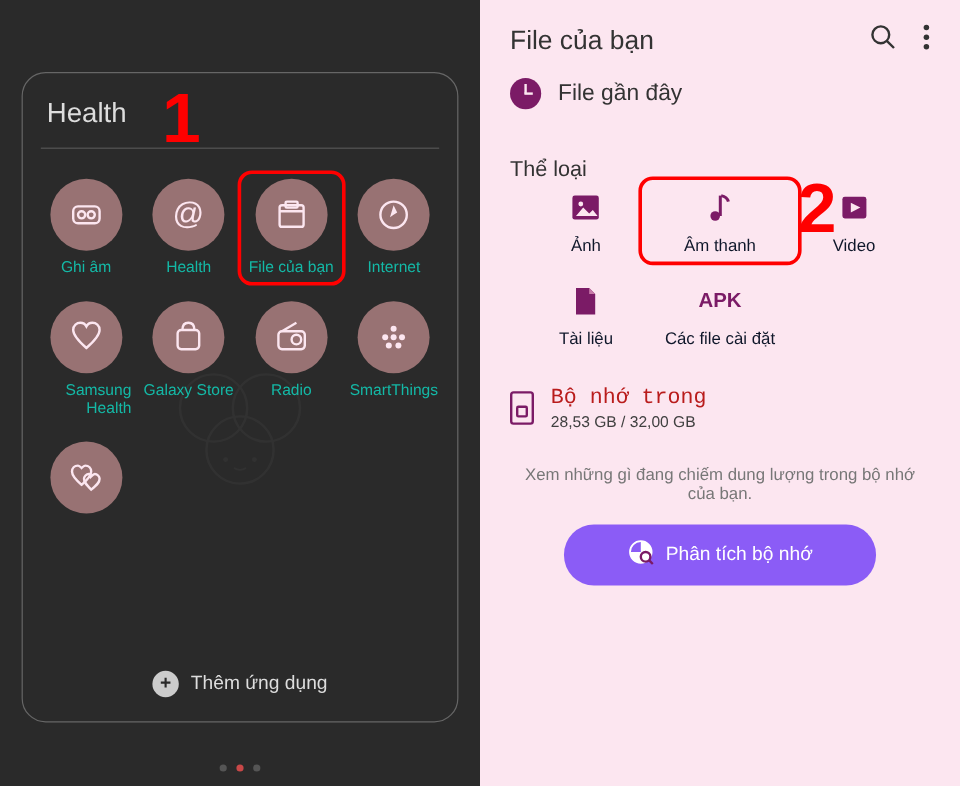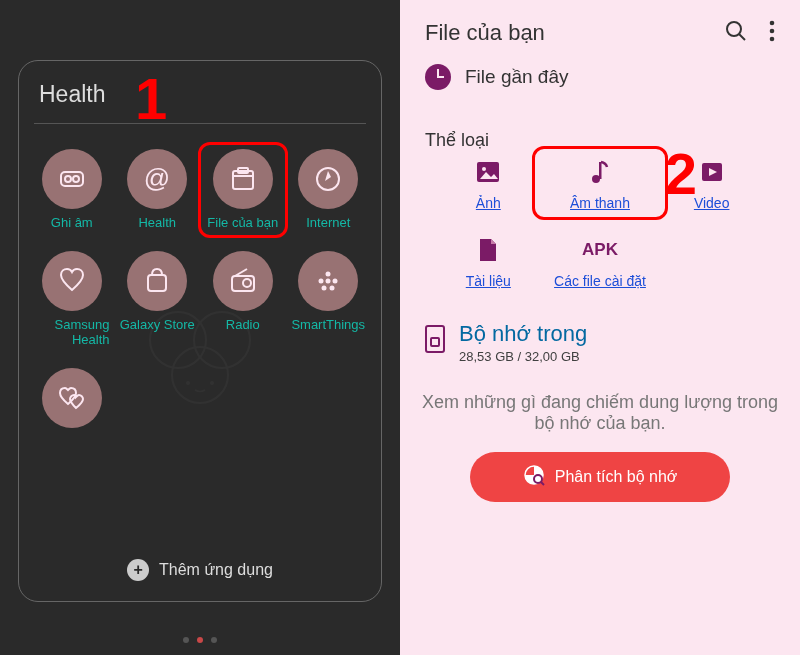--- a/index.html
+++ b/index.html
@@ -33,30 +33,30 @@
     .section { padding: 0 25px; }
     .recent-section { display: flex; align-items: center; gap: 14px; margin-bottom: 40px; }
     .clock-icon { width: 26px; height: 26px; border-radius: 50%; background: #7b1b66; position: relative; }
     .clock-icon::before { content: ''; position: absolute; top: 5px; left: 12px; width: 2px; height: 8px; background: #fce6f0; }
     .clock-icon::after { content: ''; position: absolute; top: 12px; left: 12px; width: 7px; height: 2px; background: #fce6f0; }
     .section-title { font-size: 19px; color: #333; }
     .categories-label { font-size: 18px; color: #333; margin-bottom: 4px; }
     .cat-grid { display: grid; grid-template-columns: repeat(3, 1fr); gap: 22px 5px; padding: 0 10px; }
     .cat-item { display: flex; flex-direction: column; align-items: center; gap: 6px; }
     .cat-icon { width: 34px; height: 34px; display: flex; align-items: center; justify-content: center; color: #7b1b66; }
-    .cat-label { font-size: 14px; color: #1d4ed8; text-decoration: underline; }
+    .cat-label { font-size: 14px; color: #0f172a; }
     .highlight-red-2 { border: 3px solid #ff0000; border-radius: 12px; padding: 6px 12px; margin: -9px -15px; }
     .number-2 { position: absolute; top: 140px; right: 103px; color: #ff0000; font-size: 58px; font-weight: bold; font-family: Arial, sans-serif; }
     .storage-section { display: flex; align-items: flex-start; gap: 14px; margin-top: 32px; padding: 0 25px; }
     .storage-icon { width: 20px; height: 28px; border: 2px solid #7b1b66; border-radius: 3px; margin-top: 4px; position: relative; }
     .storage-icon::after { content: ''; position: absolute; bottom: 4px; left: 50%; transform: translateX(-50%); width: 6px; height: 6px; border: 2px solid #7b1b66; border-radius: 2px; }
-    .storage-title { font-size: 22px; color: #0369a1; margin-bottom: 2px; }
+    .storage-title { font-size: 18px; color: #b91c1c; margin-bottom: 2px; font-family: Liberation Mono, monospace; }
     .storage-sub { font-size: 13px; color: #404040; }
-    .storage-hint { text-align: center; font-size: 18px; color: #777; margin-top: 28px; padding: 0 12px; }
-    .analyze-btn { display: flex; align-items: center; justify-content: center; gap: 10px; background: #ef4444; color: #fff; border-radius: 25px; padding: 12px 30px; margin: 18px auto 0; width: 260px; font-size: 16px; font-family: inherit; border: none; }
+    .storage-hint { text-align: center; font-size: 14px; color: #777; margin-top: 28px; padding: 0 25px; }
+    .analyze-btn { display: flex; align-items: center; justify-content: center; gap: 10px; background: #8b5cf6; color: #fff; border-radius: 25px; padding: 12px 30px; margin: 18px auto 0; width: 260px; font-size: 16px; font-family: inherit; border: none; }
     .apk-text { font-weight: bold; color: #7b1b66; font-size: 17px; font-family: Arial, sans-serif; }
   </style>
 </head>
 <body>
 
 <div class="container">
 
   <div class="left-panel">
     <div class="number-1">1</div>
     <div class="mascot">

